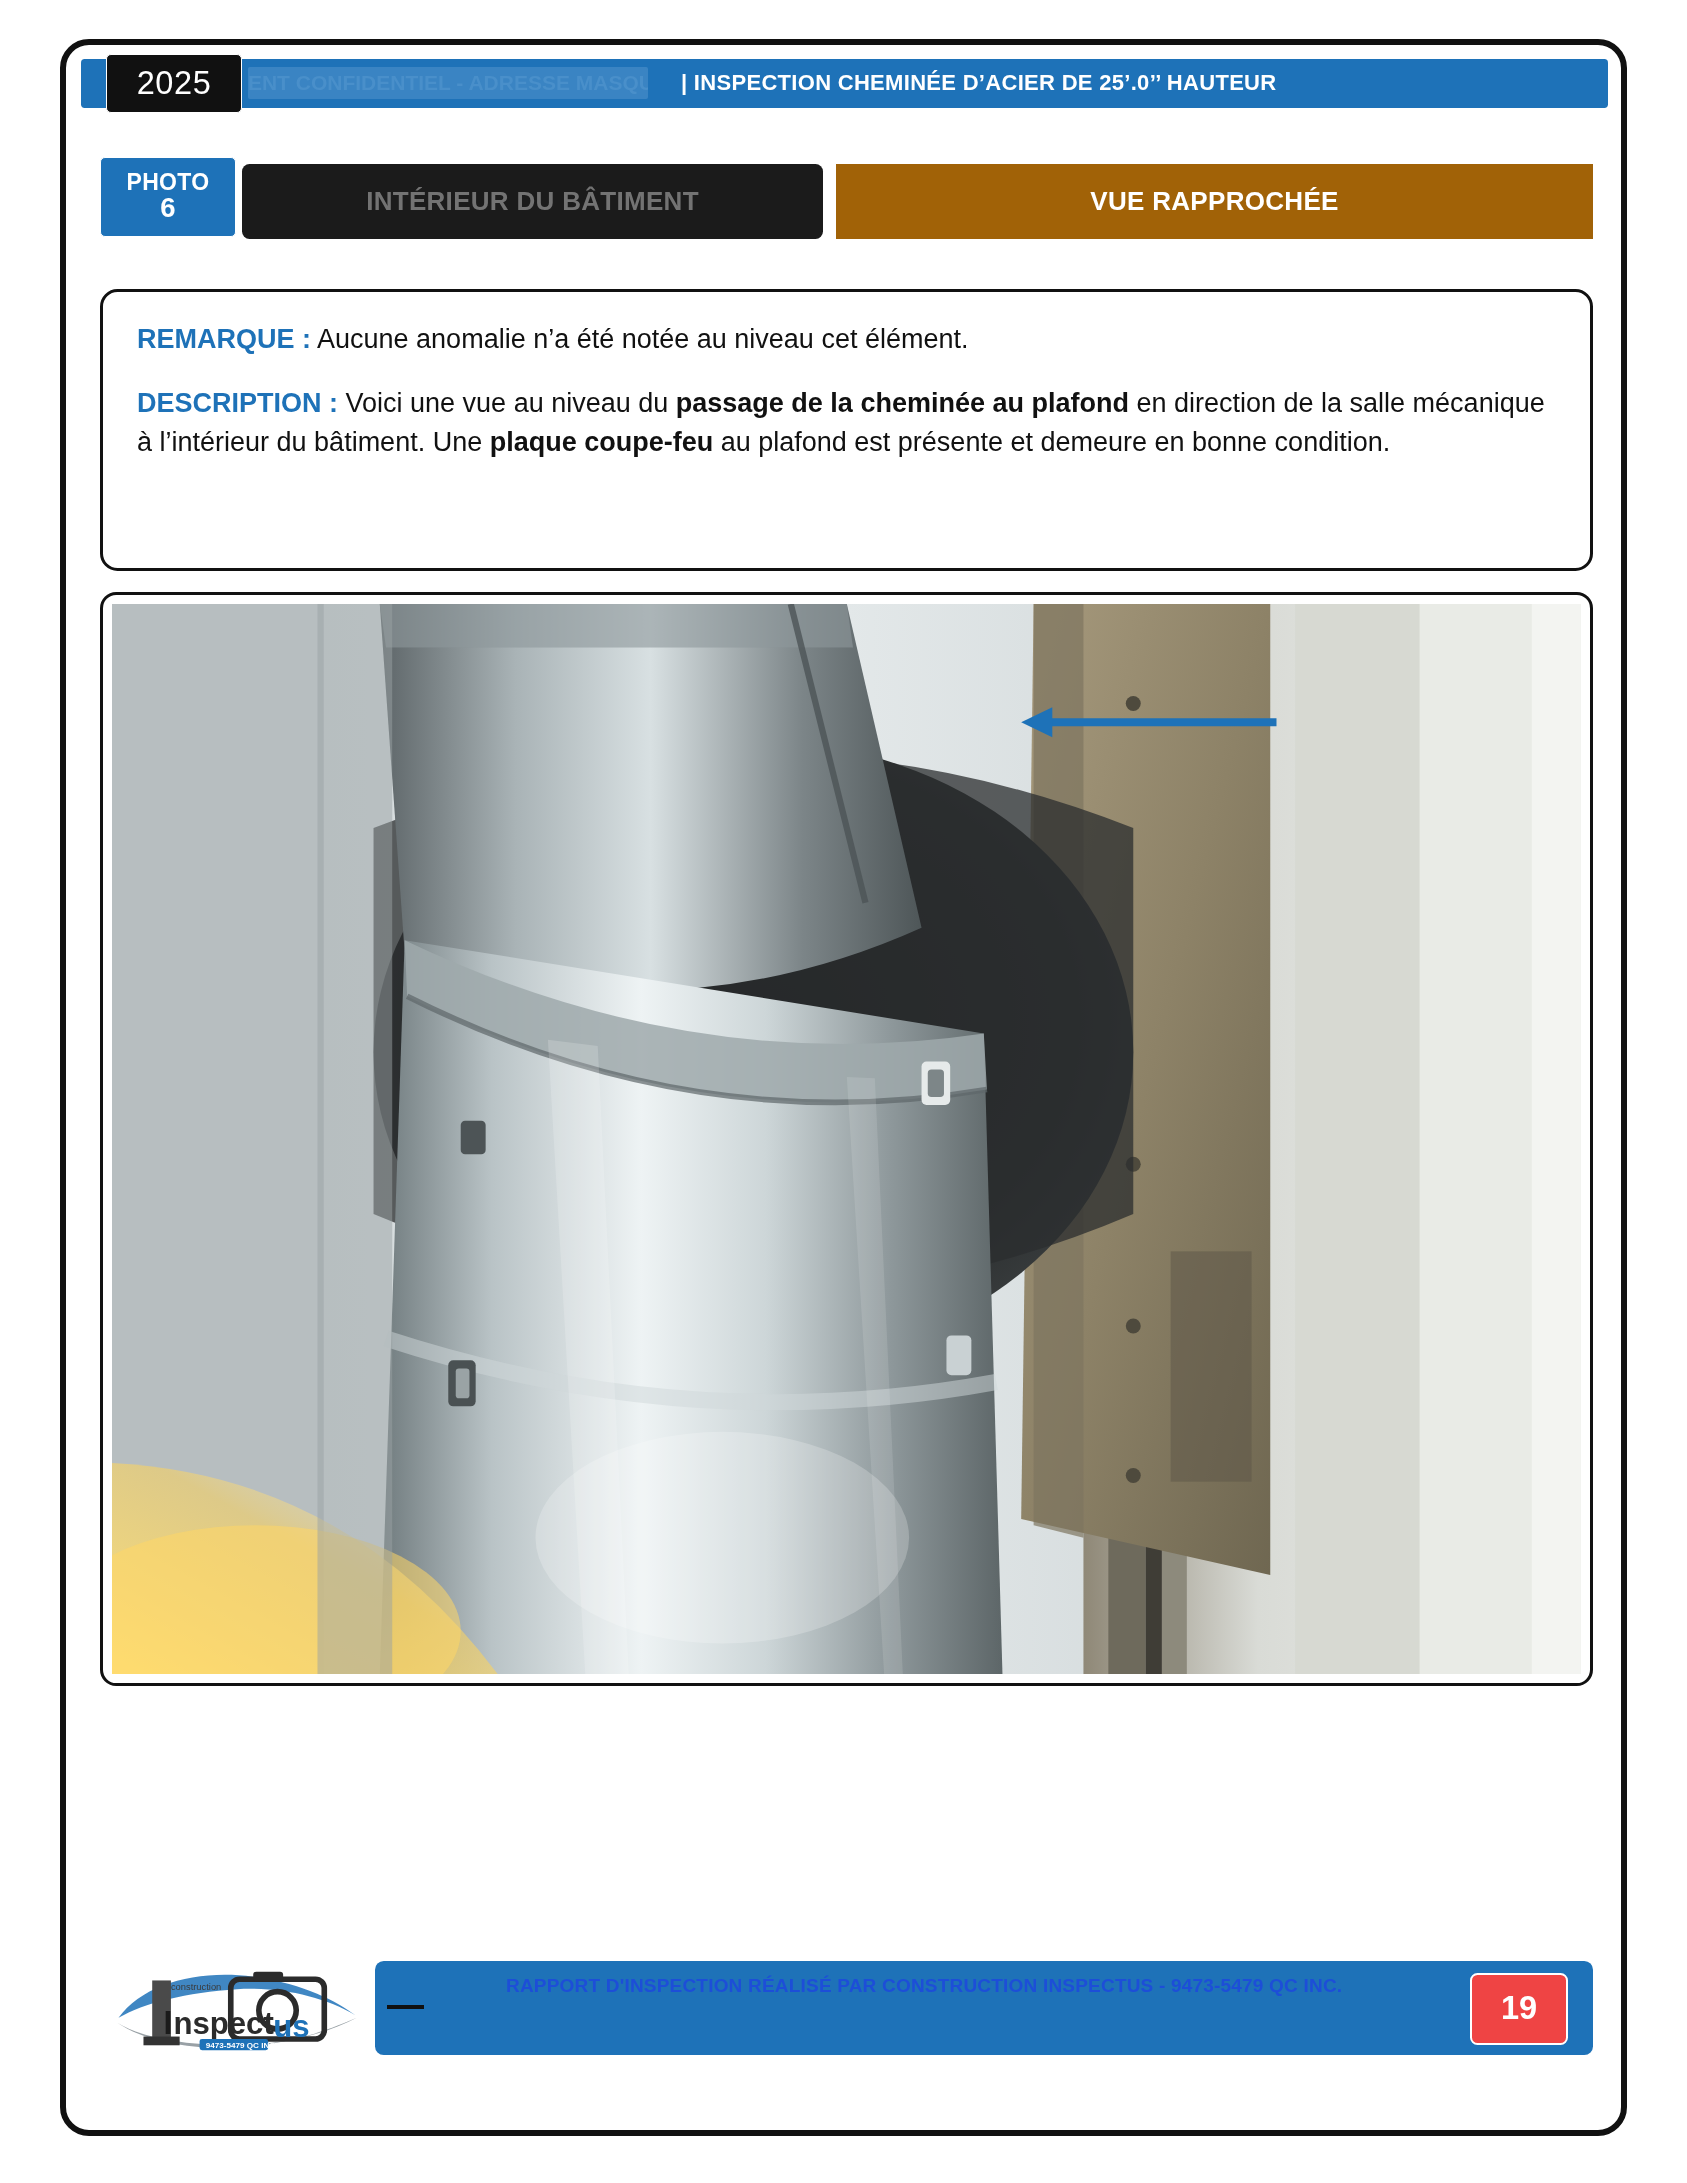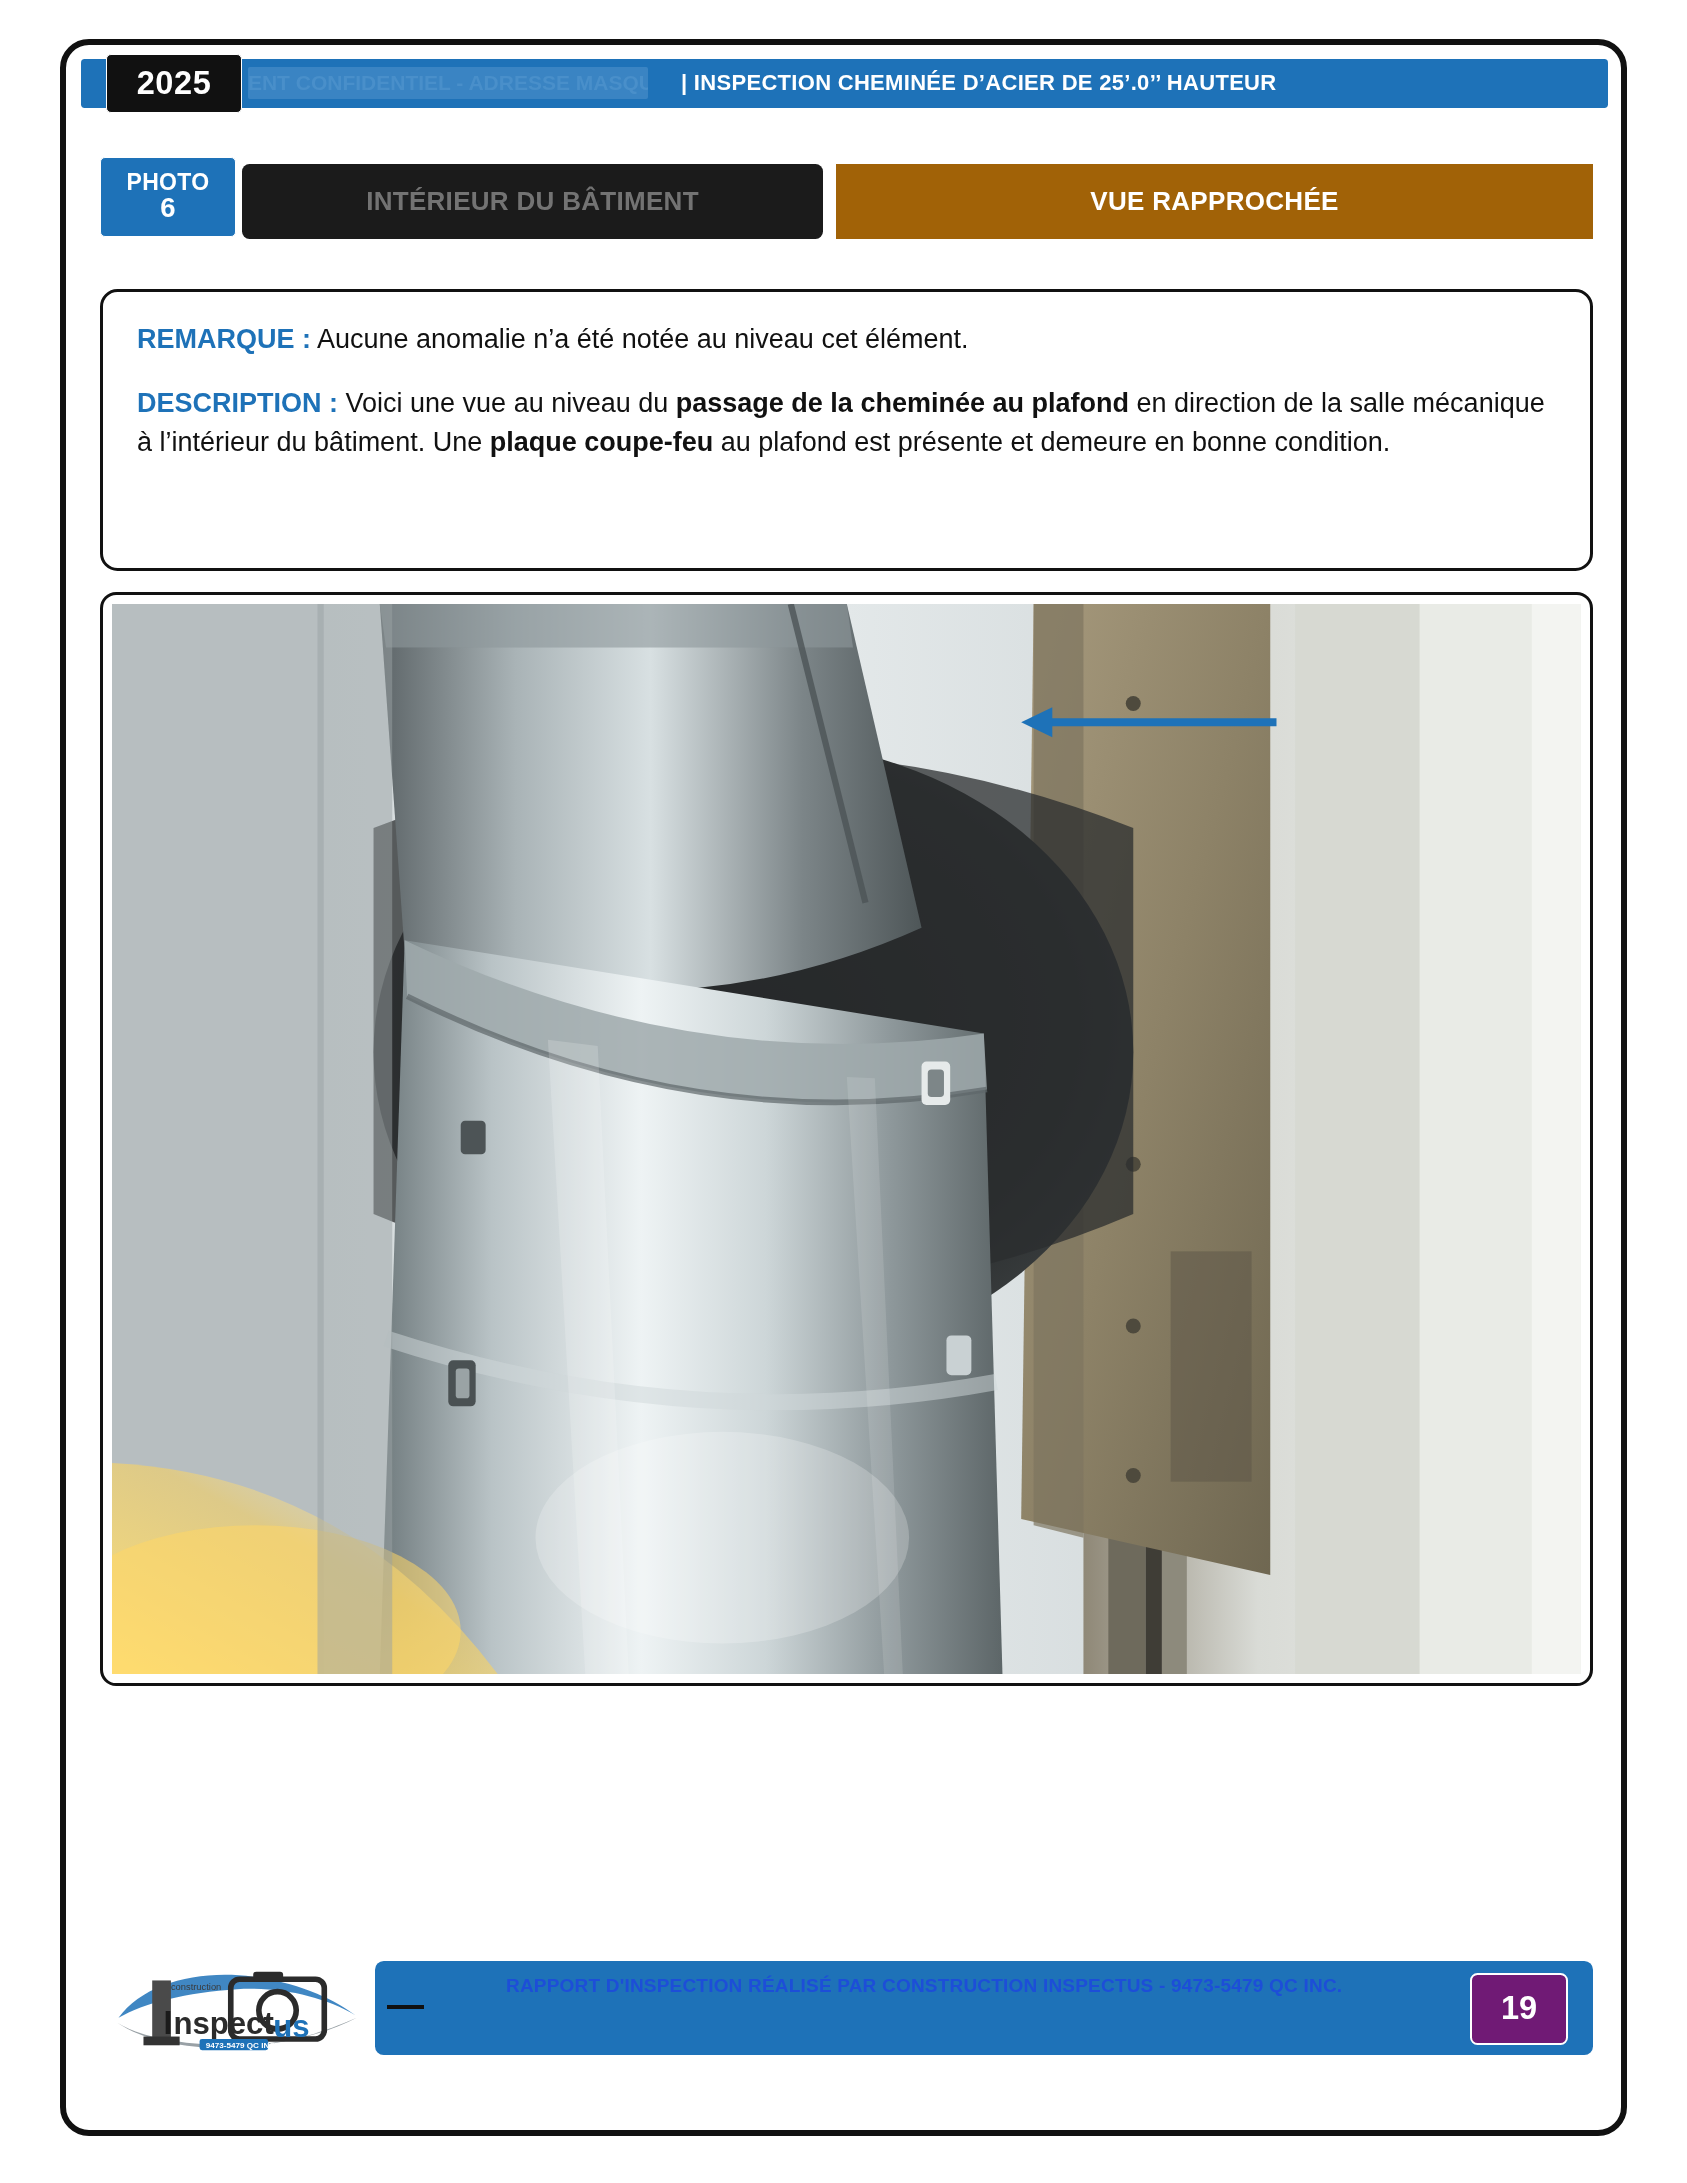--- a/index.html
+++ b/index.html
@@ -49,21 +49,21 @@
     position: absolute;
     left: 25px;
     top: -5px;
     width: 136px;
     height: 59px;
     background: #111111;
     border: 1.9px solid #ffffff;
     border-radius: 5px;
     color: #ffffff;
     font-size: 32.5px;
-    font-weight: bold;
+    font-weight: normal;
     letter-spacing: 0.6px;
     display: flex;
     align-items: center;
     justify-content: center;
     box-sizing: border-box;
   }
   .header-redacted {
     position: absolute;
     left: 167px;
     top: 7.5px;
@@ -239,21 +239,21 @@
     font-weight: bold;
     letter-spacing: 0.2px;
     line-height: 1.55;
   }
   .page-num {
     position: absolute;
     left: 1370px;
     top: 17.5px;
     width: 98px;
     height: 72px;
-    background: #701a75;
+    background: #ef4444;
     border: 2.5px solid #ffffff;
     border-radius: 7.5px;
     box-sizing: border-box;
     color: #ffffff;
     font-size: 32.5px;
     font-weight: bold;
     display: flex;
     align-items: center;
     justify-content: center;
   }

